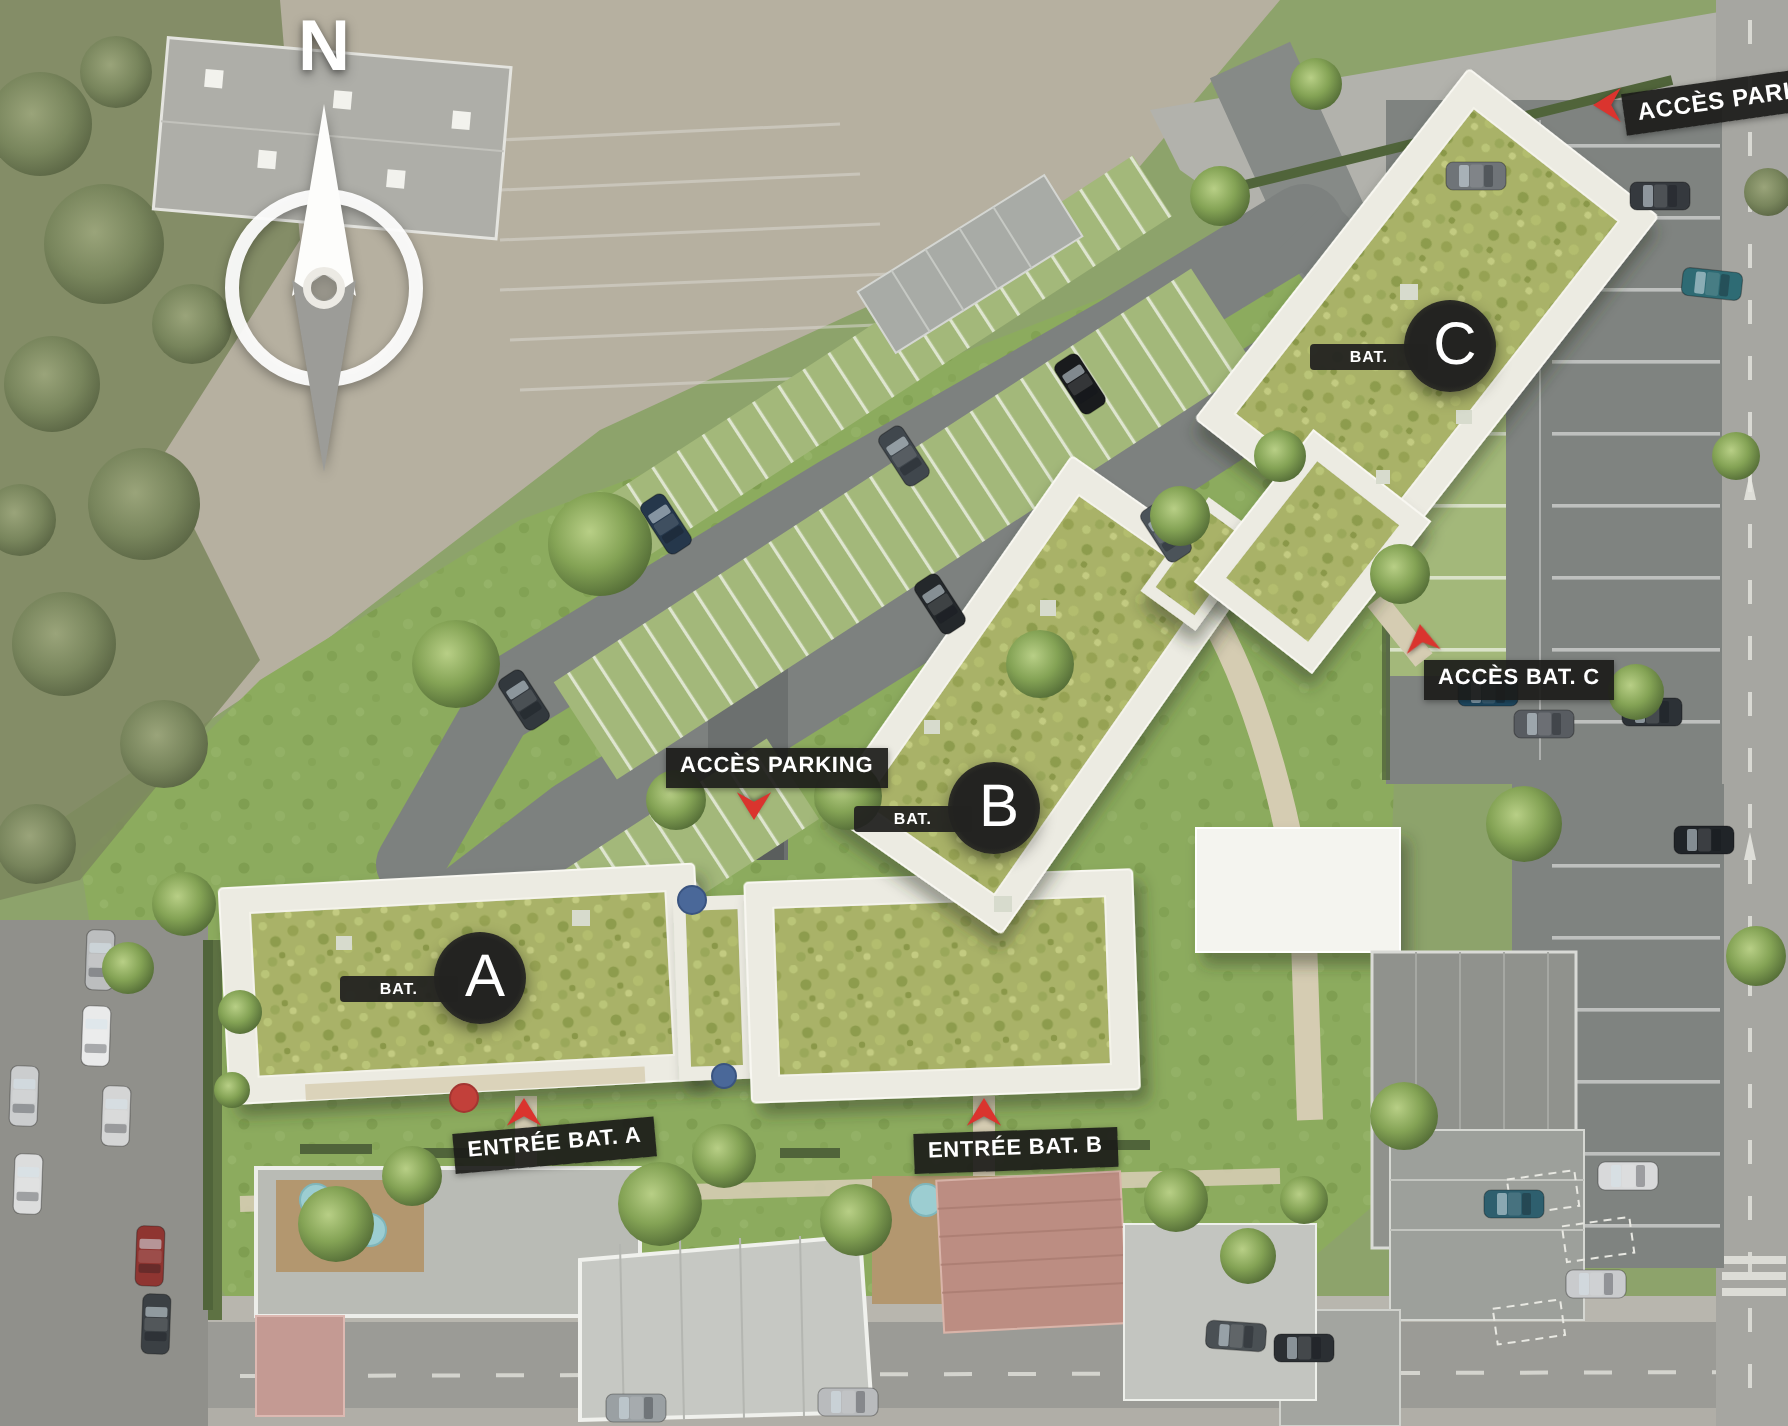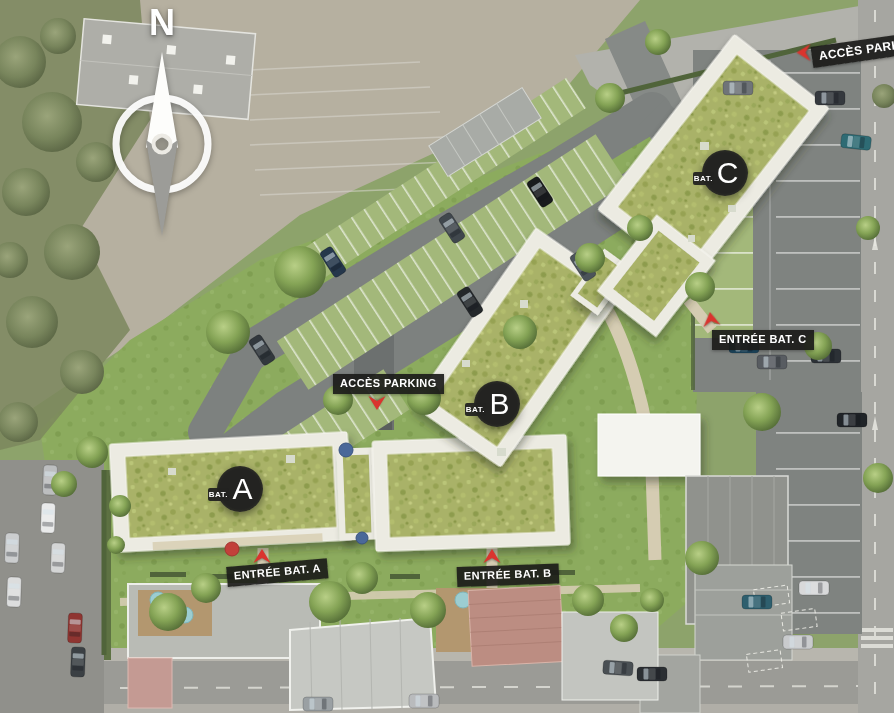--- a/index.html
+++ b/index.html
@@ -31,21 +31,21 @@
   
   .badge{
     position:absolute;width:46px;height:46px;border-radius:50%;
     background:radial-gradient(circle,#232321 62%,rgba(35,35,33,.88) 78%,rgba(35,35,33,.55) 100%);
     color:#fff;display:flex;align-items:center;justify-content:center;
     box-shadow:0 3px 8px rgba(0,0,0,.45);
   }
   .badge .letter{font-size:30px;font-weight:400;padding-left:5px;line-height:1;}
   .badge .bat{
     position:absolute;right:34px;top:22px;background:rgba(35,35,33,.95);
-    font-size:8px;font-weight:700;letter-spacing:.5px;padding:2px 1px;border-radius:2px;
+    font-size:8px;font-weight:700;letter-spacing:.5px;padding:2px 20px;border-radius:2px;
   }
   .badge-a{left:217px;top:466px;}
   .badge-b{left:474px;top:381px;}
   .badge-c{left:702px;top:150px;}
   
   .compass{position:absolute;left:110px;top:6px;width:104px;height:232px;
     filter:drop-shadow(0 2px 3px rgba(0,0,0,.35));}
   .compass .n{
     position:absolute;left:50%;top:-4px;transform:translateX(-50%);
     color:#fff;font-size:36px;font-weight:700;text-shadow:0 1px 3px rgba(0,0,0,.3);
@@ -408,21 +408,21 @@
         <polygon points="8,0 16,13 8,8.5 0,13" fill="#da342e"></polygon>
       </svg>
   </div>
   <div class="tag tag-ent-b">ENTRÉE BAT. B</div>
 
   <div class="chev chev-c">
     <svg viewBox="0 0 16 14">
         <polygon points="8,0 16,13 8,8.5 0,13" fill="#da342e"></polygon>
       </svg>
   </div>
-  <div class="tag tag-ent-c">ENTRÉE BAT. C</div>
+  <div class="tag tag-ent-c">ACCÈS BAT. C</div>
 
   <div class="badge badge-a">
     <span class="bat">BAT.</span>
     <span class="letter">A</span>
   </div>
   <div class="badge badge-b">
     <span class="bat">BAT.</span>
     <span class="letter">B</span>
   </div>
   <div class="badge badge-c">

